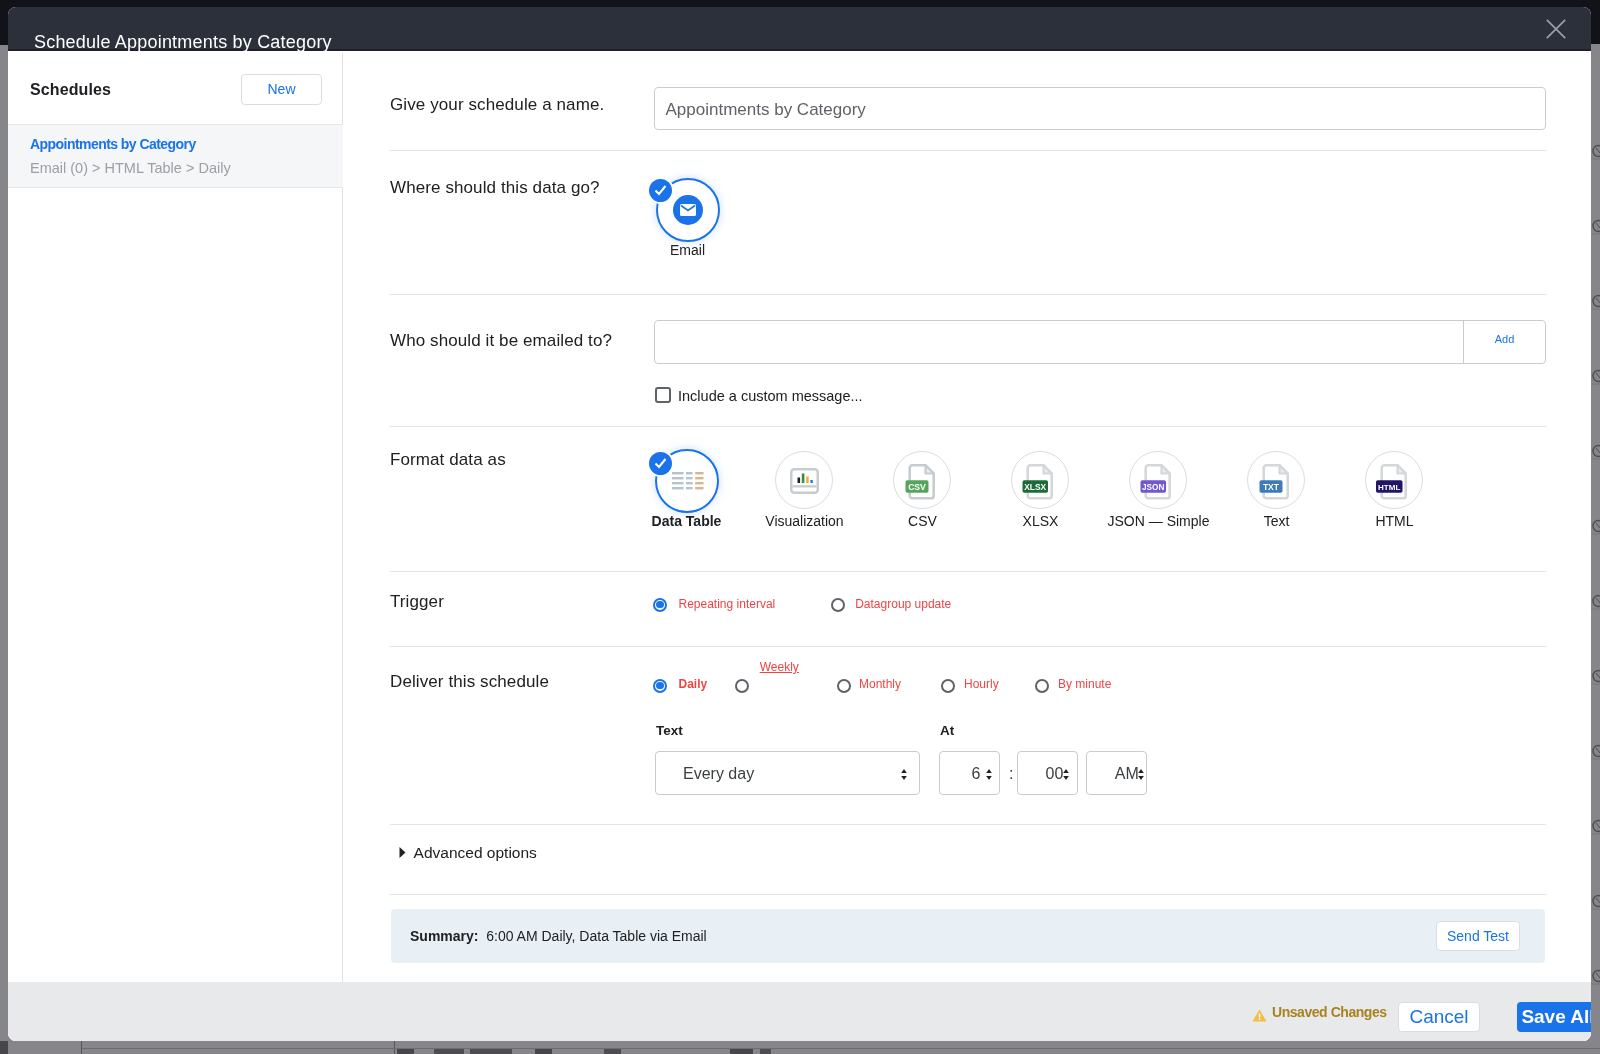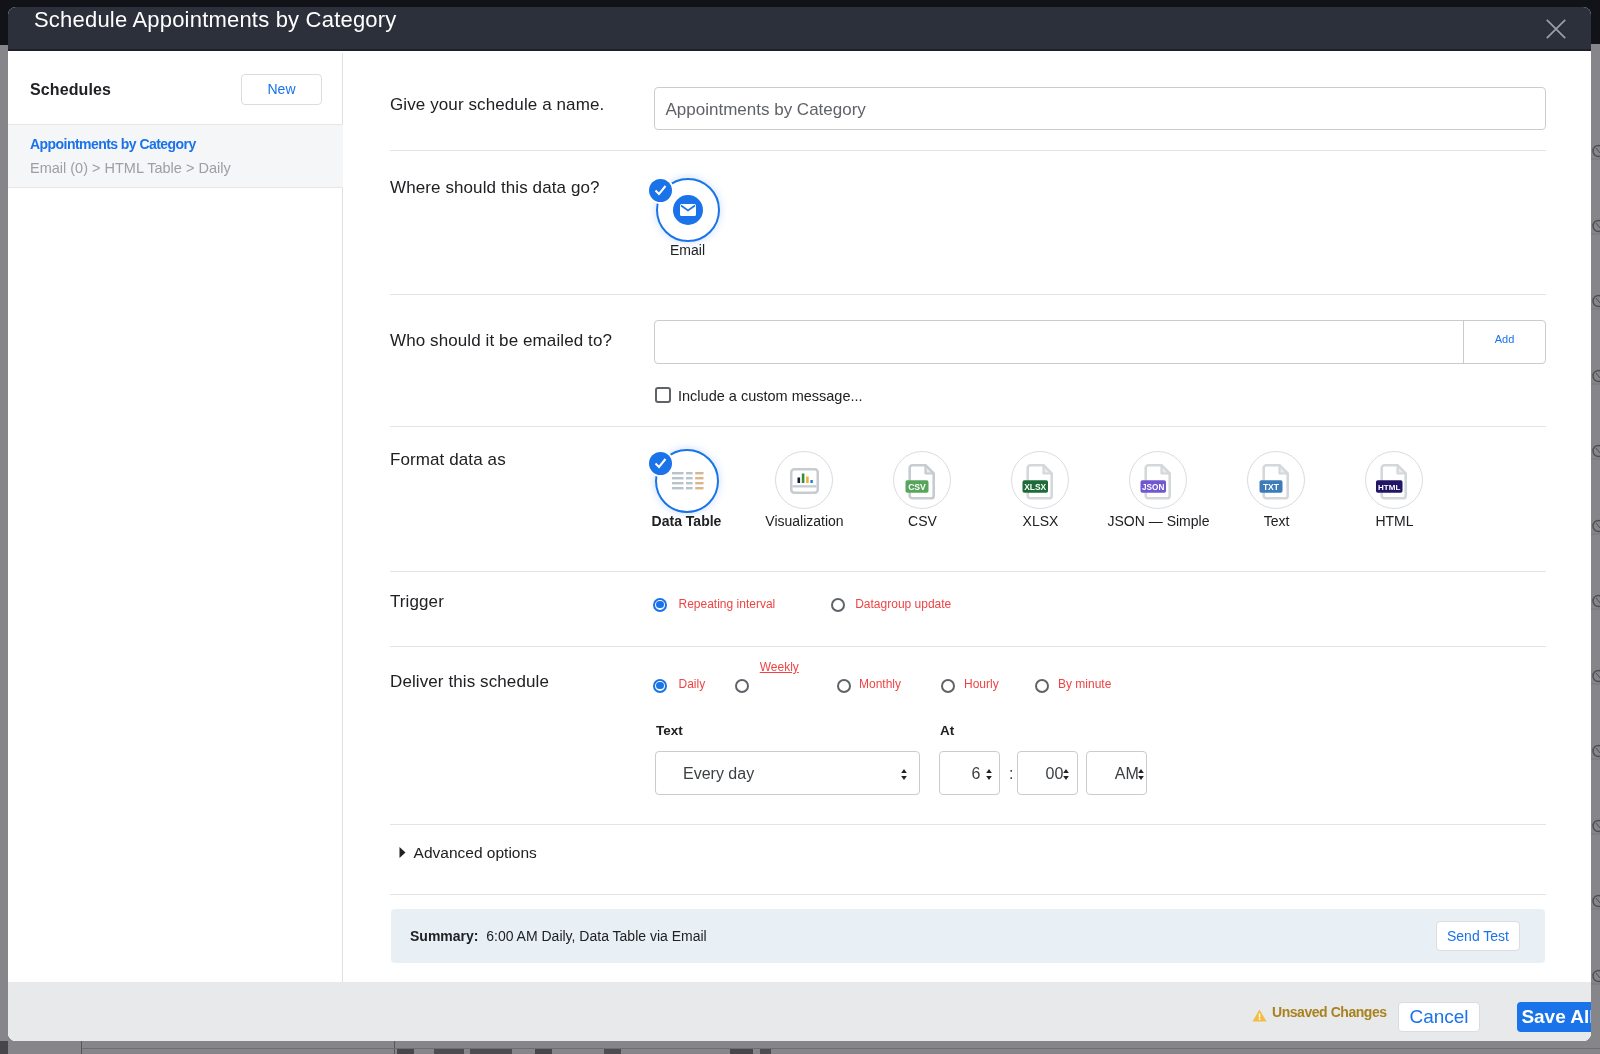--- a/index.html
+++ b/index.html
@@ -8,21 +8,21 @@
 .abs { position:absolute; }
 
 
 #bg-left { left:0; top:45px; width:8px; height:996px; background:#86868a; }
 #bg-right { left:1591px; top:44px; width:9px; height:997px; background:#86868a; overflow:hidden; }
 #bg-bottom { left:0; top:1041px; width:1600px; height:13px; background:#86868a; overflow:hidden; }
 
 
 #modal { left:8px; top:7px; width:1583px; height:1034px; background:#fff; border-radius:8px; overflow:hidden; }
 #mhead { left:0; top:0; width:1583px; height:44px; background:#2c303b; border-bottom:2px solid #1e2129; }
-#mtitle { left:26px; top:0; font-size:22px; color:#fff; letter-spacing:0.2px; }
+#mtitle { left:26px; top:25px; font-size:18px; color:#fff; letter-spacing:0.2px; }
 #mclose { left:1538px; top:12px; }
 
 
 #sidebar { left:0; top:46px; width:335px; height:988px; background:#fff; border-right:1px solid #e0e0e0; }
 #sb-title { left:22px; top:28px; font-size:16px; color:#202124; font-weight:bold; letter-spacing:0.1px; }
 #sb-new { left:233px; top:21px; width:81px; height:31px; background:#fff; border:1px solid #dadce0; border-radius:4px; color:#1a73e8; font-size:14px; text-align:center; line-height:29px; }
 #sb-row { left:0; top:71px; width:335px; height:64px; background:#f5f6f8; border-top:1px solid #e6e6e6; border-bottom:1px solid #e6e6e6; }
 #sb-link { left:22px; top:11px; font-size:14px; font-weight:bold; color:#1a73e8; position:absolute; letter-spacing:-0.55px; }
 #sb-sub { left:22px; top:35px; font-size:14.5px; color:#9aa0a6; position:absolute; }
 
@@ -250,21 +250,21 @@
     <div class="row-label" style="top:539.2px;">Trigger</div>
     <div class="radio sel" style="left:309.1px; top:544.6px;"></div>
     <div class="rlabel" style="left:334.5px; top:544px;">Repeating interval</div>
     <div class="radio" style="left:486.8px; top:544.6px;"></div>
     <div class="rlabel" style="left:511.2px; top:544px;">Datagroup update</div>
     <div class="divider" style="top:593px;"></div>
 
     
     <div class="row-label" style="top:618.9px;">Deliver this schedule</div>
     <div class="radio sel" style="left:309.1px; top:625.5px;"></div>
-    <div class="rlabel" style="left:334.5px; top:624.1px;">Daily</div>
+    <div class="rlabel" style="left:334.5px; top:624.1px;font-weight:bold;">Daily</div>
     <div class="radio" style="left:390.7px; top:625.5px;"></div>
     <div class="rlabel" style="left:415.7px; top:607px;text-decoration:underline;">Weekly</div>
     <div class="radio" style="left:492.7px; top:625.5px;"></div>
     <div class="rlabel" style="left:515px; top:624.1px;">Monthly</div>
     <div class="radio" style="left:596.7px; top:625.5px;"></div>
     <div class="rlabel" style="left:620px; top:624.1px;">Hourly</div>
     <div class="radio" style="left:691.4px; top:625.5px;"></div>
     <div class="rlabel" style="left:714px; top:624.1px;">By minute</div>
 
     <div class="slabel" style="left:312px; top:670.3px;">Text</div>

